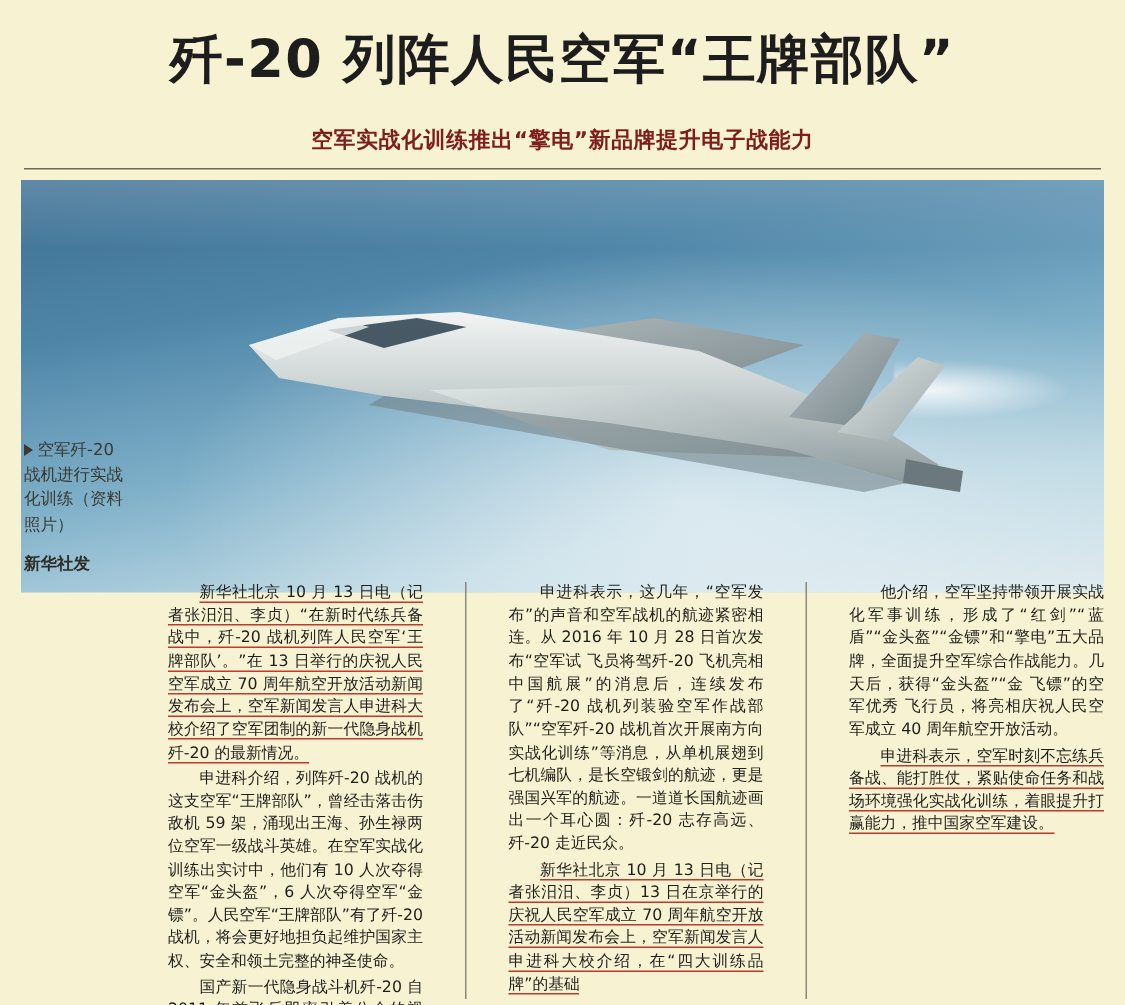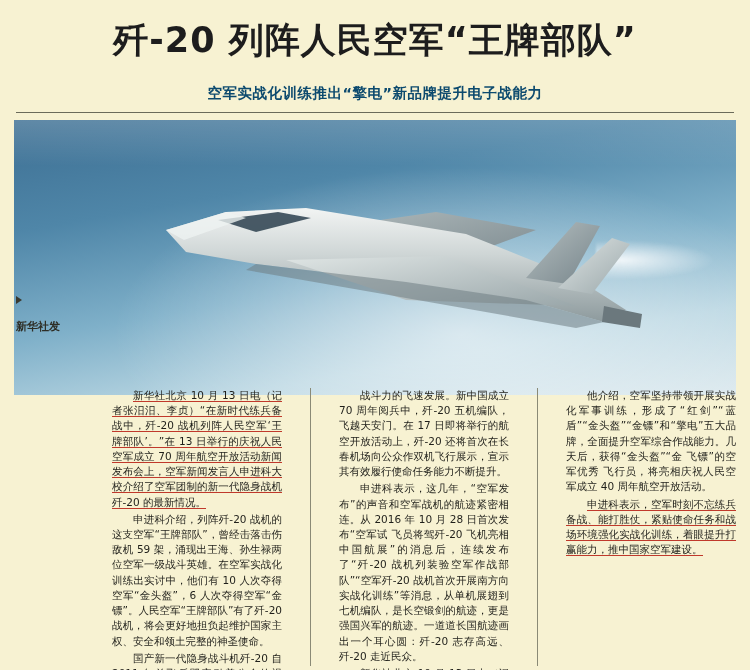--- a/index.html
+++ b/index.html
@@ -29,21 +29,21 @@
     color: #1d1d1d;
     letter-spacing: 1px;
     line-height: 1.15;
     margin-top: 12px;
     font-family: "DejaVu Sans", "Liberation Sans", sans-serif;
   }
   .subhead {
     text-align: center;
     font-size: 14.5px;
     font-weight: bold;
-    color: #0c4a6e;
+    color: #7f1d1d;
     margin-top: 12px;
     letter-spacing: 0.5px;
   }
   .rule {
     height: 1px;
     background: #6b6b5a;
     margin: 9px 2px 0 2px;
   }
   
   .photo-wrap {
@@ -184,36 +184,35 @@
       <path d="M420,118 L470,62 L494,66 L462,124 Z" fill="url(#wingd)"></path>
       <path d="M452,128 L506,78 L524,84 L486,134 Z" fill="url(#wingg)"></path>
 
       <path d="M498,146 L536,154 L534,168 L496,162 Z" fill="#6b787d"></path>
 
       <path d="M150,104 L300,122 L420,140 L498,162 L470,168 L300,138 L140,110 Z" fill="#6f7d83" opacity="0.55"></path>
     </svg>
   </div>
 
   <div class="caption">
-    <span class="tri"></span>
+    <span class="tri"></span><span>空军歼-20 战机进行实战化训练（资料照片）</span>
     <span class="credit">新华社发</span>
   </div>
 
   <div class="columns">
 
     <div class="col c1">
       <p><span class="ul-red">新华社北京 10 月 13 日电（记者张汨汨、李贞）“在新时代练兵备战中，歼-20 战机列阵人民空军‘王牌部队’。”在 13 日举行的庆祝人民空军成立 70 周年航空开放活动新闻发布会上，空军新闻发言人申进科大校介绍了空军团制的新一代隐身战机歼-20 的最新情况。</span></p>
       <p>申进科介绍，列阵歼-20 战机的这支空军“王牌部队”，曾经击落击伤敌机 59 架，涌现出王海、孙生禄两位空军一级战斗英雄。在空军实战化训练出实讨中，他们有 10 人次夺得空军“金头盔”，6 人次夺得空军“金镖”。人民空军“王牌部队”有了歼-20 战机，将会更好地担负起维护国家主权、安全和领土完整的神圣使命。</p>
       <p>国产新一代隐身战斗机歼-20 自 2011 年首飞后即率引着公众的视线。近年来，歼-20 从设计、试训到列装作战部队，形成战斗力，再到实战实训、展翅海空，见证了中国航空工业和空军</p>
     </div>
 
     <div class="vdivider"></div>
 
     <div class="col">
-      <p>战斗力的飞速发展。新中国成立 70 周年阅兵中，歼-20 五机编队，飞越天安门。在 17 日即将举行的航空开放活动上，歼-20 还将首次在长春机场向公众作双机飞行展示，宣示其有效履行使命任务能力不断提升。</p>
       <p>申进科表示，这几年，“空军发布”的声音和空军战机的航迹紧密相连。从 2016 年 10 月 28 日首次发布“空军试 飞员将驾歼-20 飞机亮相中国航展”的消息后，连续发布了“歼-20 战机列装验空军作战部队”“空军歼-20 战机首次开展南方向实战化训练”等消息，从单机展翅到七机编队，是长空锻剑的航迹，更是强国兴军的航迹。一道道长国航迹画出一个耳心圆：歼-20 志存高远、歼-20 走近民众。</p>
       <p><span class="ul-red2">新华社北京 10 月 13 日电（记者张汨汨、李贞）13 日在京举行的庆祝人民空军成立 70 周年航空开放活动新闻发布会上，空军新闻发言人申进科大校介绍，在“四大训练品牌”的基础</span></p>
     </div>
 
     <div class="vdivider"></div>
 
     <div class="col">
       <p>他介绍，空军坚持带领开展实战化军事训练，形成了“红剑”“蓝盾”“金头盔”“金镖”和“擎电”五大品牌，全面提升空军综合作战能力。几天后，获得“金头盔”“金 飞镖”的空军优秀 飞行员，将亮相庆祝人民空军成立 40 周年航空开放活动。</p>
       <p><span class="ul-red2">申进科表示，空军时刻不忘练兵备战、能打胜仗，紧贴使命任务和战场环境强化实战化训练，着眼提升打赢能力，推中国家空军建设。</span></p>
     </div>

